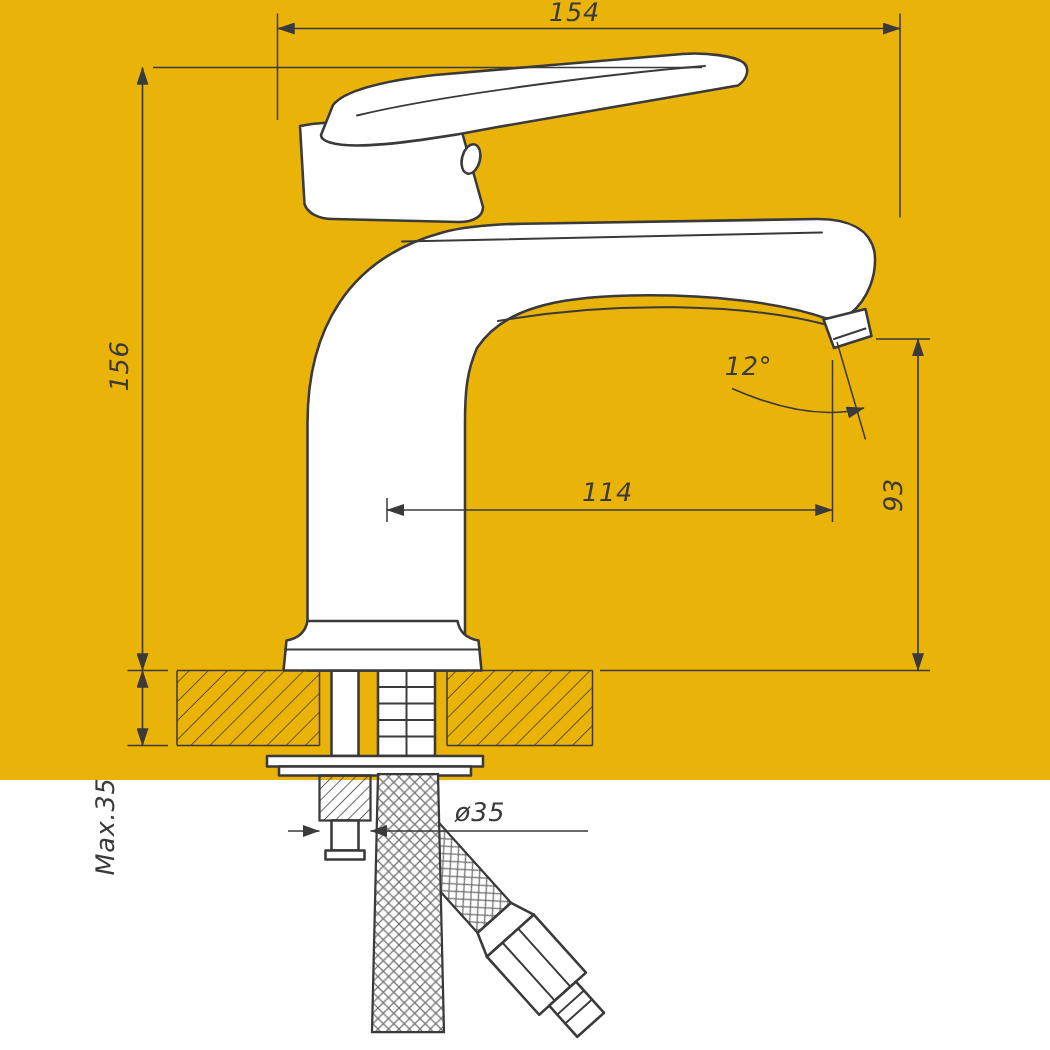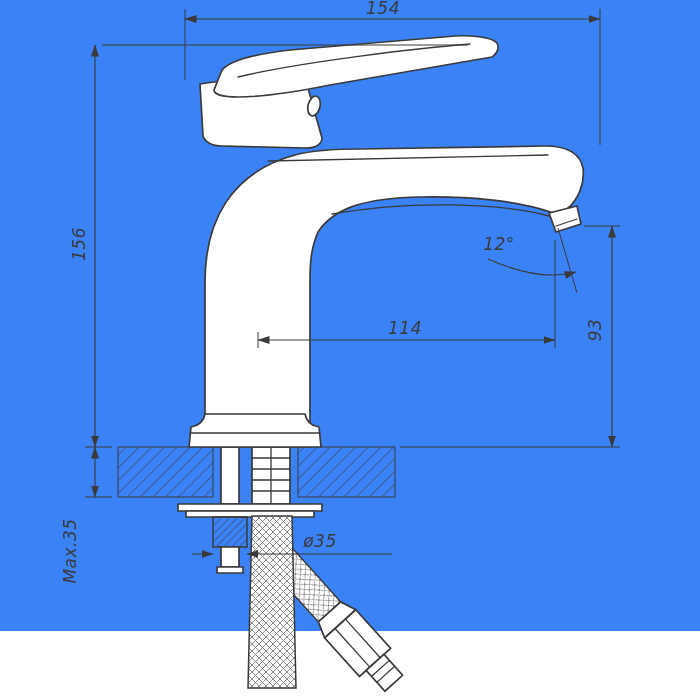--- a/index.html
+++ b/index.html
@@ -4,22 +4,22 @@
 <style>
   html,body{
     margin:0;padding:0;
     width:700px;height:700px;
     background:#ffffff;
     font-family:"DejaVu Sans", sans-serif;
     overflow:hidden;
   }
   .stage{
     position:relative;
-    width:700px;height:631px;
-    background:#3b82f6;
+    width:700px;height:520px;
+    background:#eab308;
   }
   svg{display:block}
   .obj{fill:#ffffff;stroke:#3a3a3a;stroke-width:1.7;stroke-linejoin:round;stroke-linecap:round;}
   .objline{fill:none;stroke:#3a3a3a;stroke-width:1.3;stroke-linecap:round;}
   .dim{stroke:#3a3a3a;stroke-width:1.1;fill:none;}
   .ext{stroke:#3a3a3a;stroke-width:1;fill:none;}
   .dimtxt{
     fill:#3a3a3a;
     font-family:"DejaVu Sans", sans-serif;
     font-style:italic;

